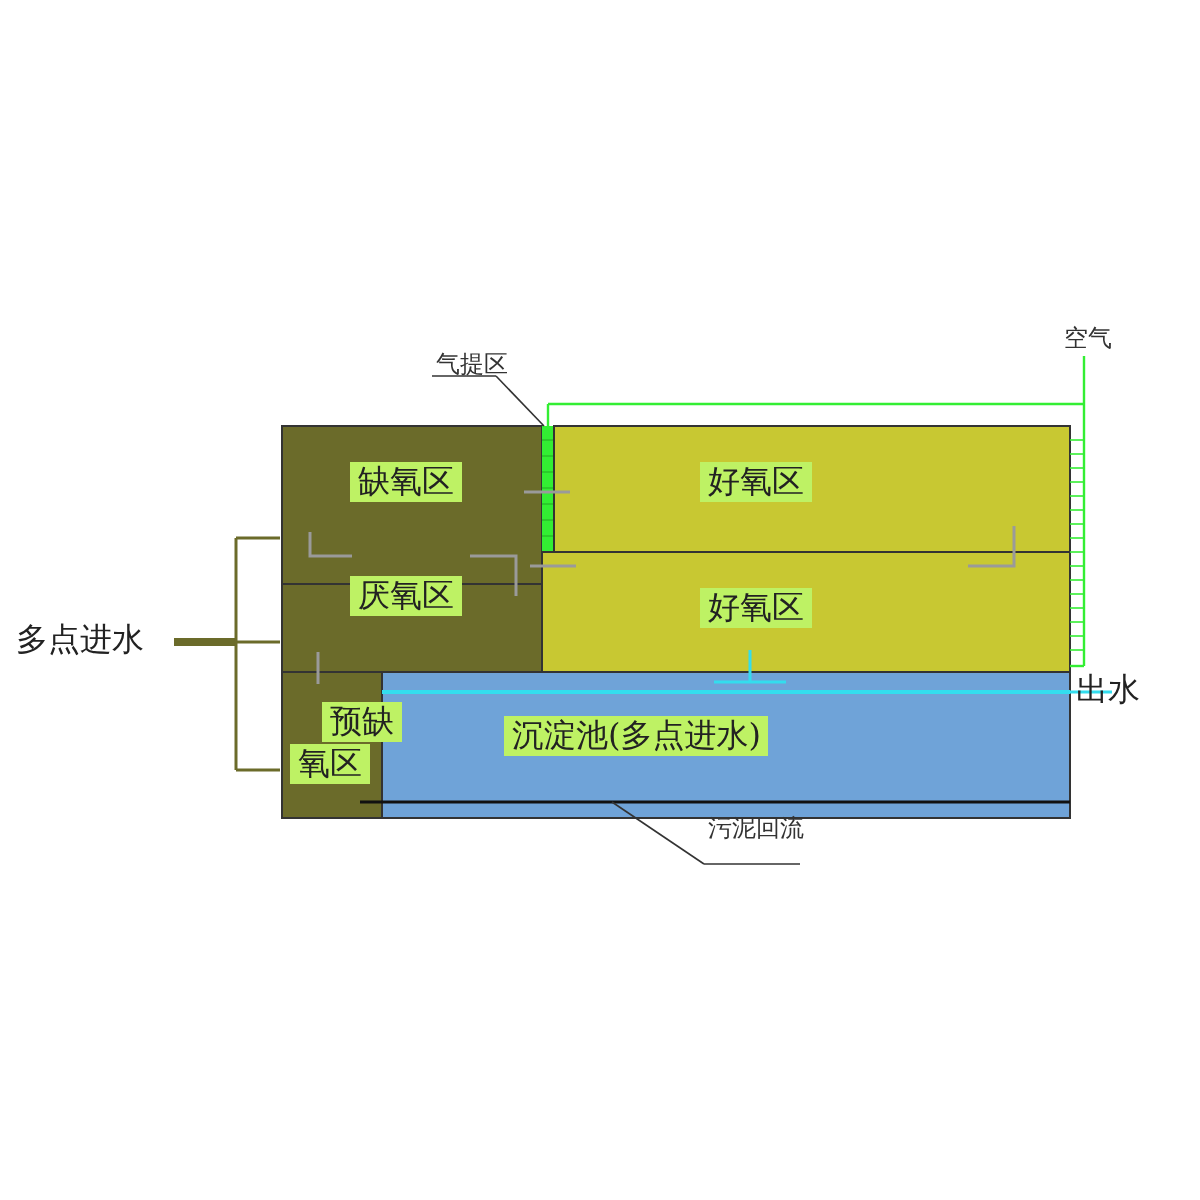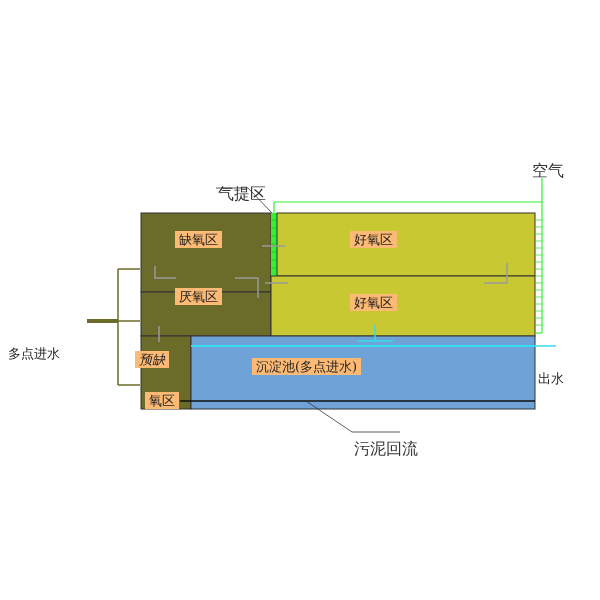--- a/index.html
+++ b/index.html
@@ -1,22 +1,22 @@
 <!DOCTYPE html>
 <html><head>
 <meta charset="utf-8">
 <style>
   html, body { margin: 0; padding: 0; background: #ffffff; }
   body { width: 600px; height: 600px; position: relative; overflow: hidden;
          font-family: "DejaVu Serif", "Liberation Serif", serif; }
   svg { position: absolute; left: 0; top: 0; }
   .lbl { position: absolute; color: #222; white-space: nowrap; line-height: 1; }
-  .zone-lbl { background: #fdba74; padding: 2px 4px; font-size: 13px; }
-  .small { font-size: 16px; color: #333; }
-  .big { font-size: 13px; font-family: "DejaVu Sans", "Liberation Sans", sans-serif; margin-top: 35px; }
+  .zone-lbl { background: #bef264; padding: 2px 4px; font-size: 16px; }
+  .small { font-size: 12px; color: #333; }
+  .big { font-size: 16px; font-family: "DejaVu Sans", "Liberation Sans", sans-serif; }
 </style>
 </head>
 <body>
 
 <svg width="600" height="600" viewBox="0 0 600 600">
 
   <g stroke="#6b6b2a" fill="none">
     <line x1="87" y1="321" x2="118" y2="321" stroke-width="4"></line>
     <line x1="118" y1="269" x2="118" y2="385" stroke-width="1.5"></line>
     <line x1="118" y1="269" x2="140" y2="269" stroke-width="1.5"></line>
@@ -85,22 +85,22 @@
 
   <line x1="248" y1="188" x2="272" y2="213" stroke="#333" stroke-width="0.8"></line>
   <line x1="216" y1="188" x2="248" y2="188" stroke="#333" stroke-width="0.8"></line>
   <line x1="306" y1="401" x2="352" y2="432" stroke="#333" stroke-width="0.8"></line>
   <line x1="352" y1="432" x2="400" y2="432" stroke="#333" stroke-width="0.8"></line>
 </svg>
 
 <span class="lbl big" style="left:8px; top:312px;">多点进水</span>
 <span class="lbl big" style="left:538px; top:337px;">出水</span>
 <span class="lbl small" style="left:532px; top:163px;">空气</span>
-<span class="lbl small" style="left:218px; top:186px;">气提区</span>
-<span class="lbl small" style="left:354px; top:441px;">污泥回流</span>
+<span class="lbl small" style="left:218px; top:176px;">气提区</span>
+<span class="lbl small" style="left:354px; top:408px;">污泥回流</span>
 
 <span class="lbl zone-lbl" style="left:175px; top:231px;">缺氧区</span>
 <span class="lbl zone-lbl" style="left:175px; top:288px;">厌氧区</span>
-<span class="lbl zone-lbl" style="left:135px; top:351px;font-style:italic;">预缺</span>
-<span class="lbl zone-lbl" style="left:145px; top:392px;">氧区</span>
+<span class="lbl zone-lbl" style="left:161px; top:351px;">预缺</span>
+<span class="lbl zone-lbl" style="left:145px; top:372px;">氧区</span>
 <span class="lbl zone-lbl" style="left:350px; top:231px;">好氧区</span>
 <span class="lbl zone-lbl" style="left:350px; top:294px;">好氧区</span>
 <span class="lbl zone-lbl" style="left:252px; top:358px;">沉淀池(多点进水)</span>
 
 </body></html>

